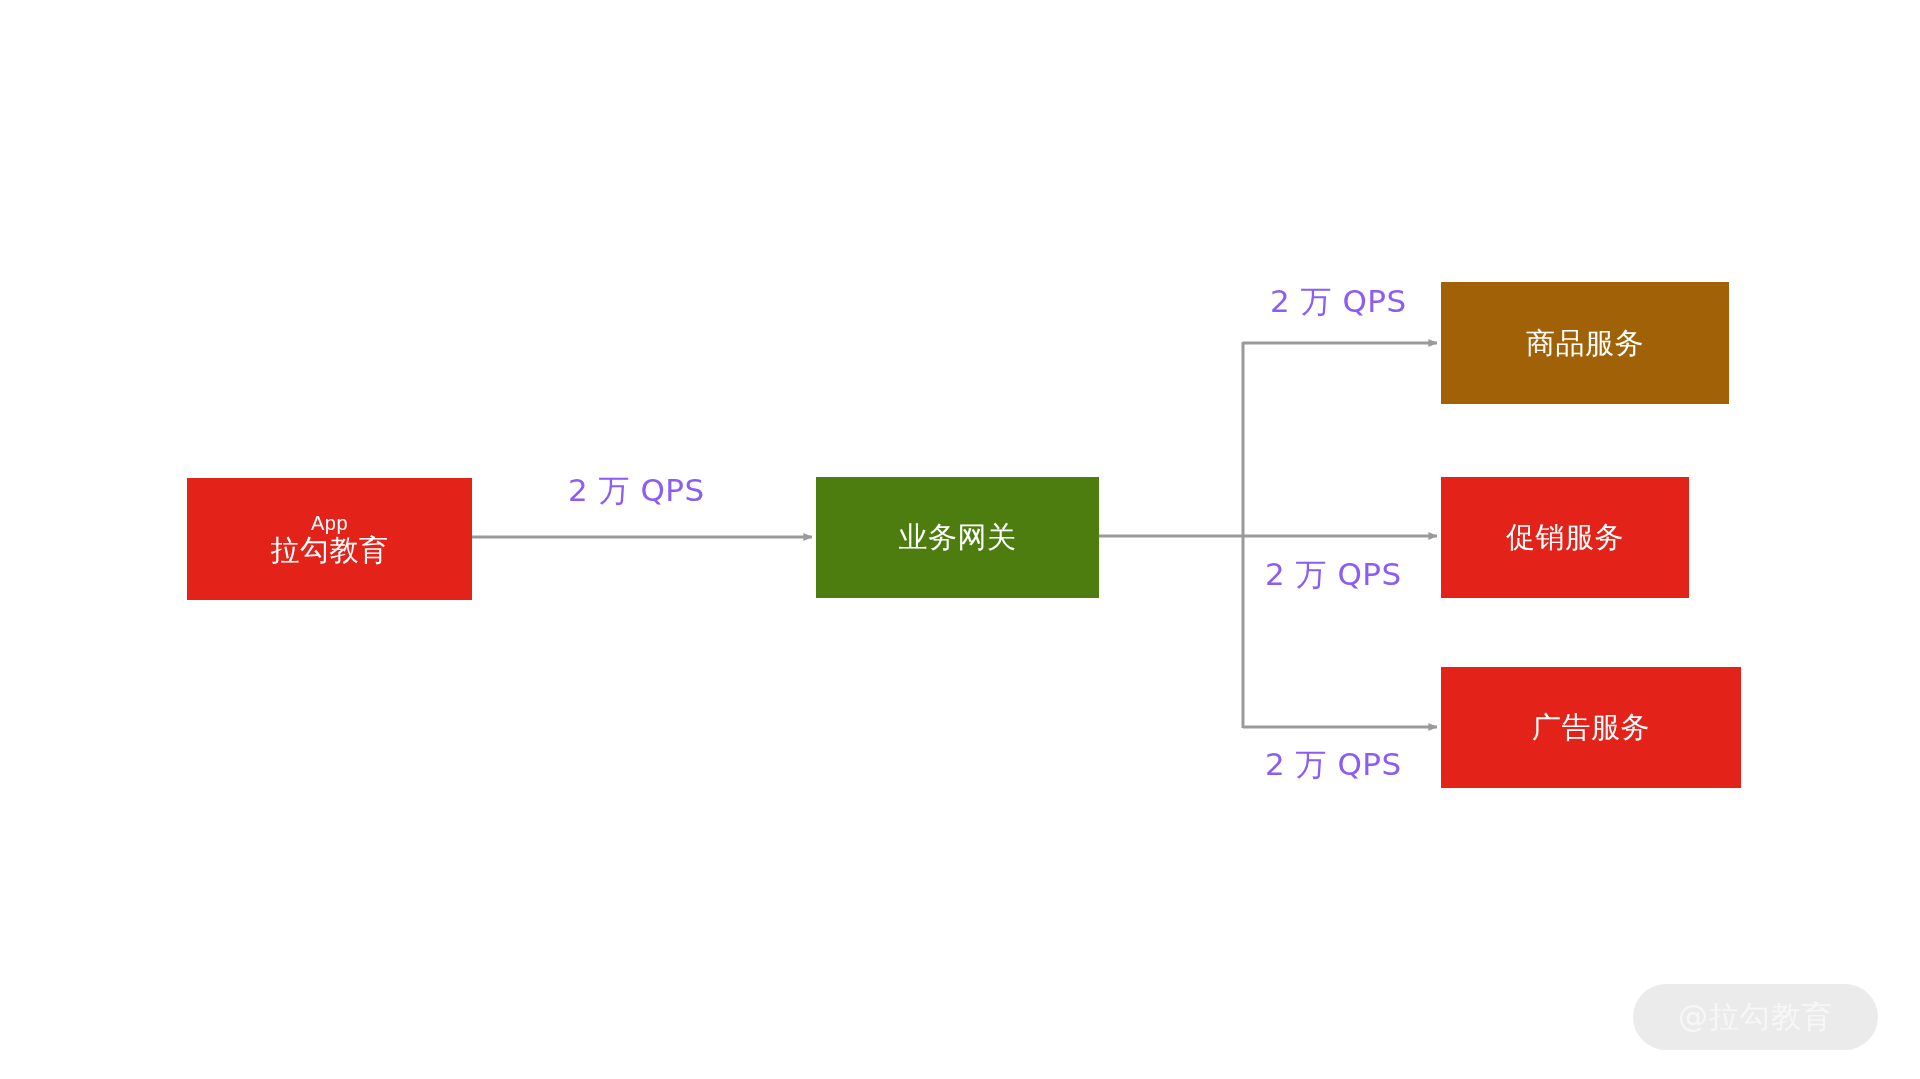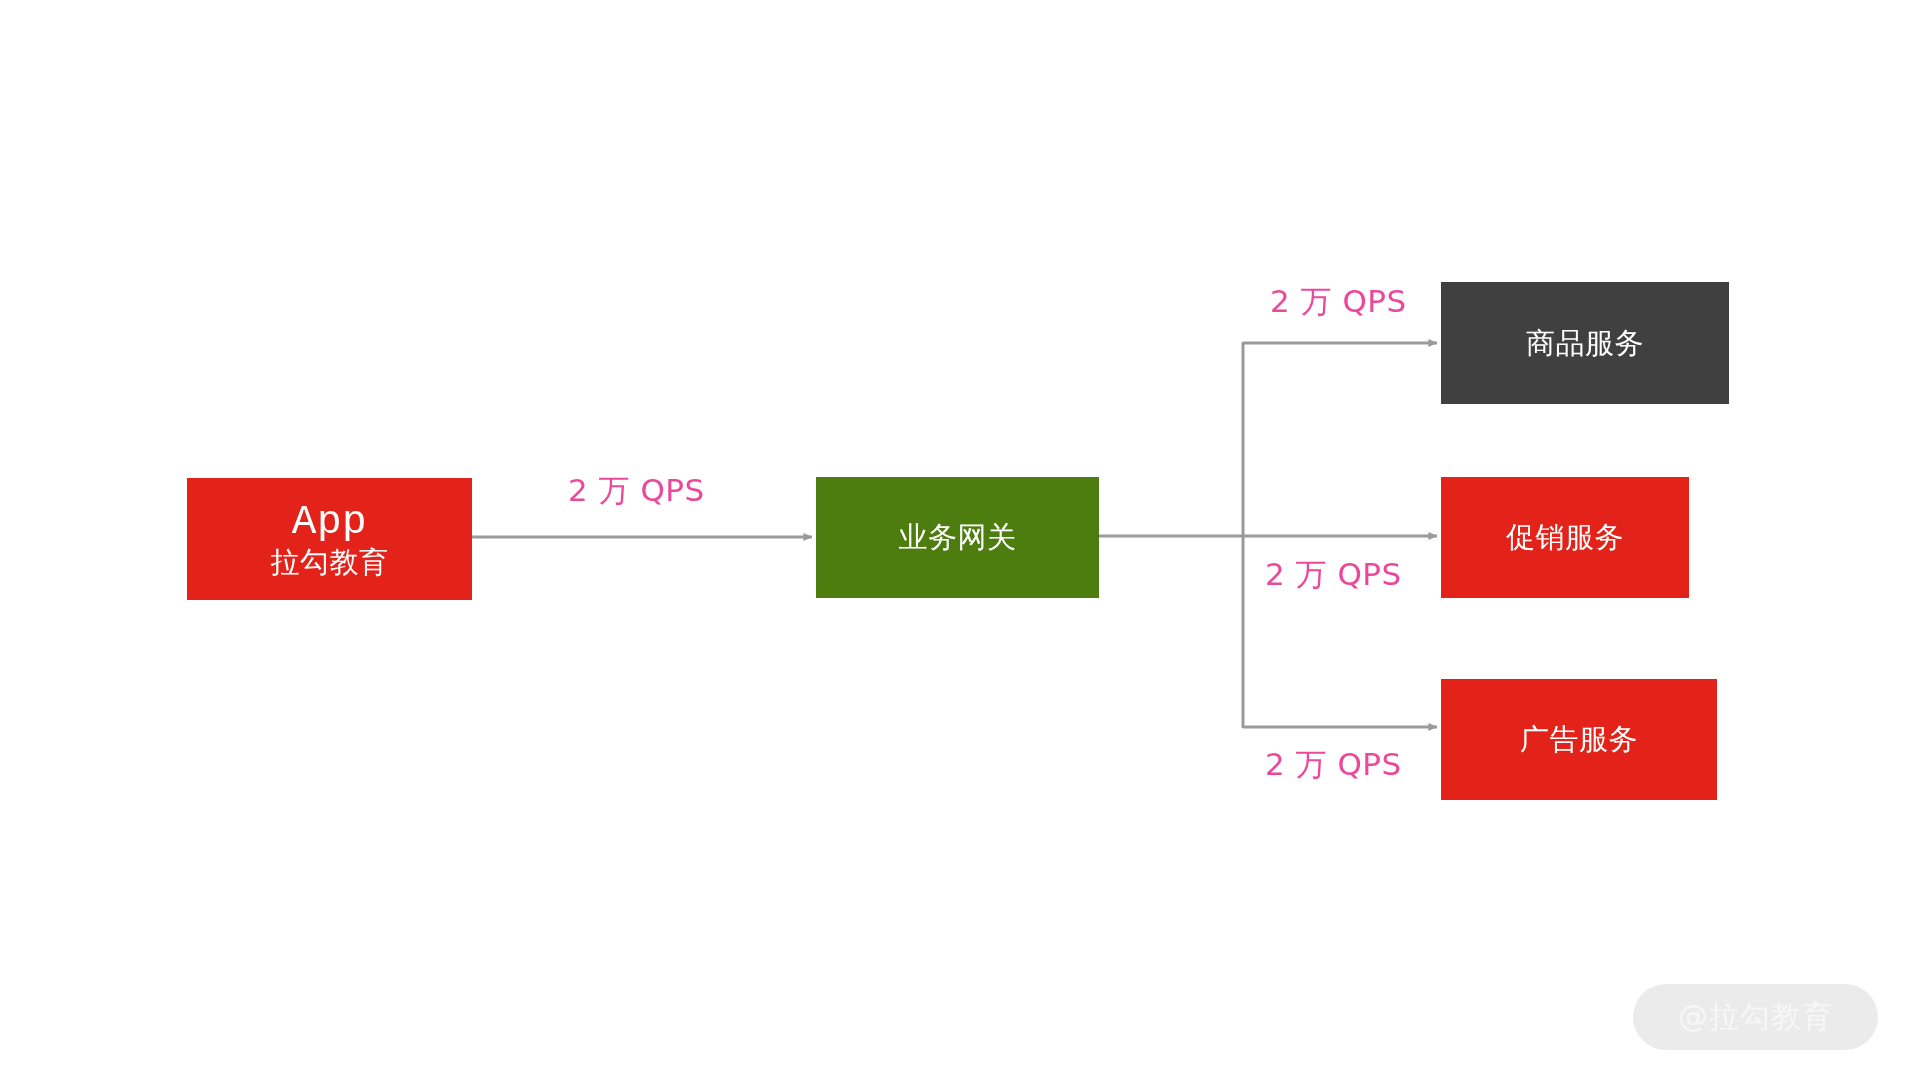--- a/index.html
+++ b/index.html
@@ -35,40 +35,40 @@
     display: flex;
     flex-direction: column;
     align-items: center;
     justify-content: center;
     color: #ffffff;
     text-align: center;
     line-height: 1.12;
     letter-spacing: 0.5px;
   }
   .node-title-latin {
-    font-size: 41px;
+    font-size: 20px;
     font-weight: 400;
-    font-family: Liberation Mono, monospace;
+    font-family: Liberation Sans, sans-serif;
   }
   .node-title-cjk {
     font-size: 29px;
     font-weight: 400;
     font-family: "DejaVu Sans", "Liberation Sans", sans-serif;
   }
   
   #node-app       { left: 187px;  top: 478px; width: 285px; height: 122px; }
   #node-gateway   { left: 816px;  top: 477px; width: 283px; height: 121px; }
   #node-product   { left: 1441px; top: 282px; width: 288px; height: 122px; }
   #node-promotion { left: 1441px; top: 477px; width: 248px; height: 121px; }
-  #node-ads       { left: 1441px; top: 667px; width: 276px; height: 121px; margin-top: 12px; }
+  #node-ads       { left: 1441px; top: 667px; width: 300px; height: 121px; }
 
   
   .edge-label {
     position: absolute;
-    color: #ec4899;
+    color: #8b5cf6;
     font-size: 31px;
     font-weight: 400;
     white-space: nowrap;
     font-family: "DejaVu Sans", "Liberation Sans", sans-serif;
     letter-spacing: 0.5px;
   }
   #label-app-gateway  { left: 568px;  top: 470px; }
   #label-product      { left: 1270px; top: 281px; }
   #label-promotion    { left: 1265px; top: 554px; }
   #label-ads          { left: 1265px; top: 744px; }
@@ -121,21 +121,21 @@
 
   <div class="node" id="node-app" style="background:#e32219">
     <div class="node-title-latin">App</div>
     <div class="node-title-cjk">拉勾教育</div>
   </div>
 
   <div class="node" id="node-gateway" style="background:#4d7c0f">
     <div class="node-title-cjk">业务网关</div>
   </div>
 
-  <div class="node" id="node-product" style="background:#404040">
+  <div class="node" id="node-product" style="background:#a16207">
     <div class="node-title-cjk">商品服务</div>
   </div>
 
   <div class="node" id="node-promotion" style="background:#e32219">
     <div class="node-title-cjk">促销服务</div>
   </div>
 
   <div class="node" id="node-ads" style="background:#e32219">
     <div class="node-title-cjk">广告服务</div>
   </div>

